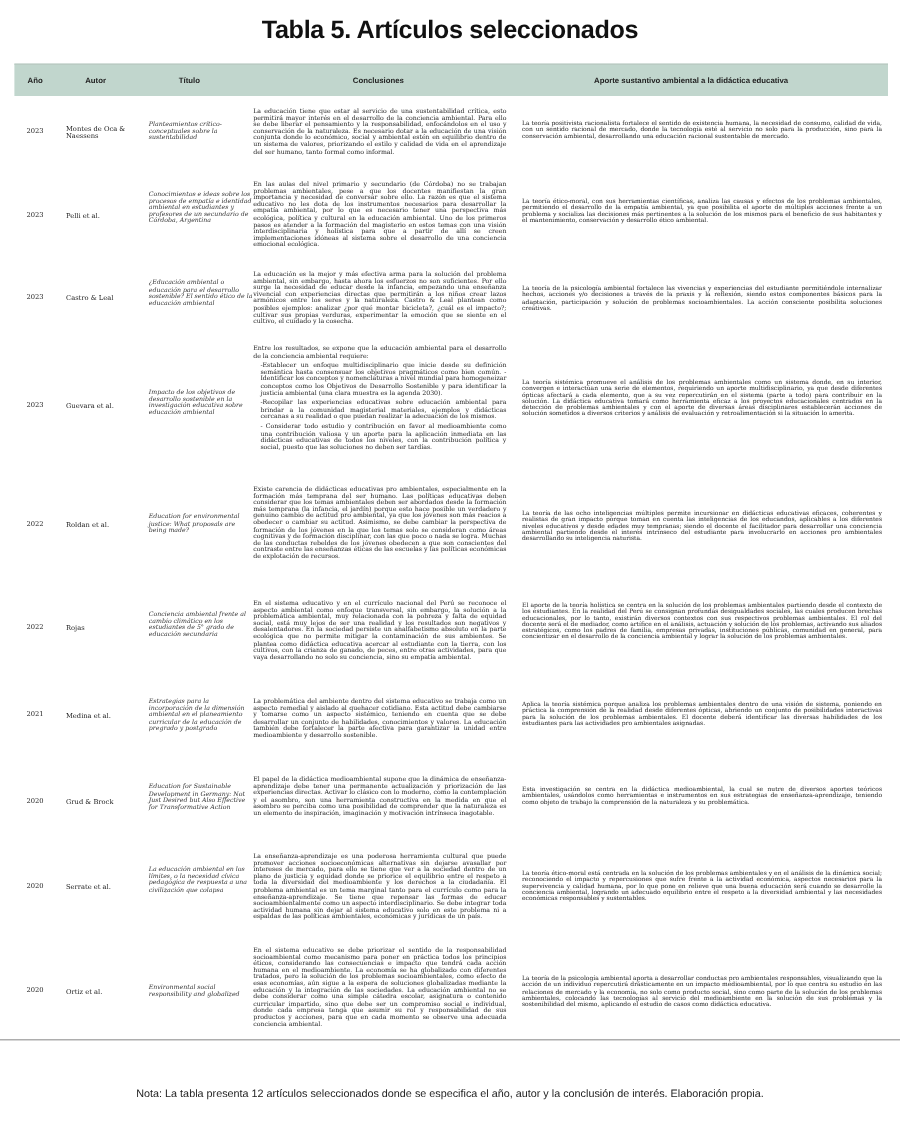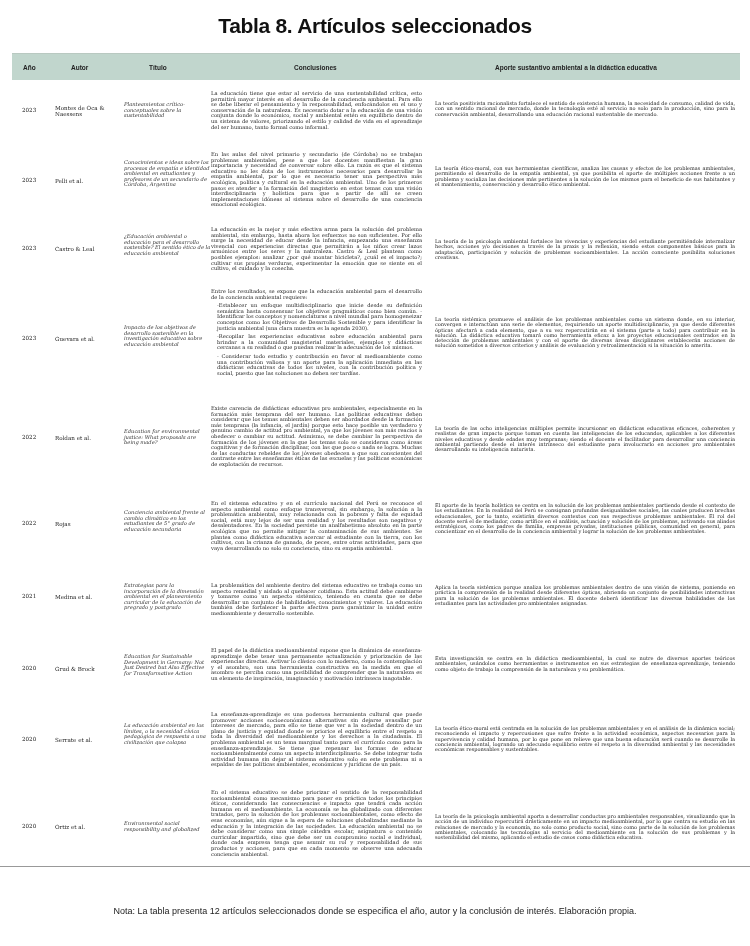--- a/index.html
+++ b/index.html
@@ -20,21 +20,21 @@
   .c-concl { left: 199px; width: 211px; text-align: justify; }
   .c-aporte { left: 423px; width: 300px; text-align: justify; font-size: 5px; line-height: 5.3px; }
   .c-concl p { margin: 0 0 3px 0; }
   .c-concl p.ind { padding-left: 6px; }
   .bottom-rule { position: absolute; left: 0; top: 866px; width: 750px; height: 1px; background: #999; }
   .note { position: absolute; top: 906px; left: 0; width: 750px; text-align: center; font-family: "Liberation Sans", sans-serif; font-size: 9px; color: #222; }
 </style>
 </head>
 <body>
 
-<div class="title">Tabla 8. Artículos seleccionados</div>
+<div class="title">Tabla 5. Artículos seleccionados</div>
 
 <div class="table">
   <div class="thead" style="position:relative;">
     <span class="h-year">Año</span>
     <span class="h-author">Autor</span>
     <span class="h-title">Título</span>
     <span class="h-concl">Conclusiones</span>
     <span class="h-aporte">Aporte sustantivo ambiental a la didáctica educativa</span>
   </div>
 

